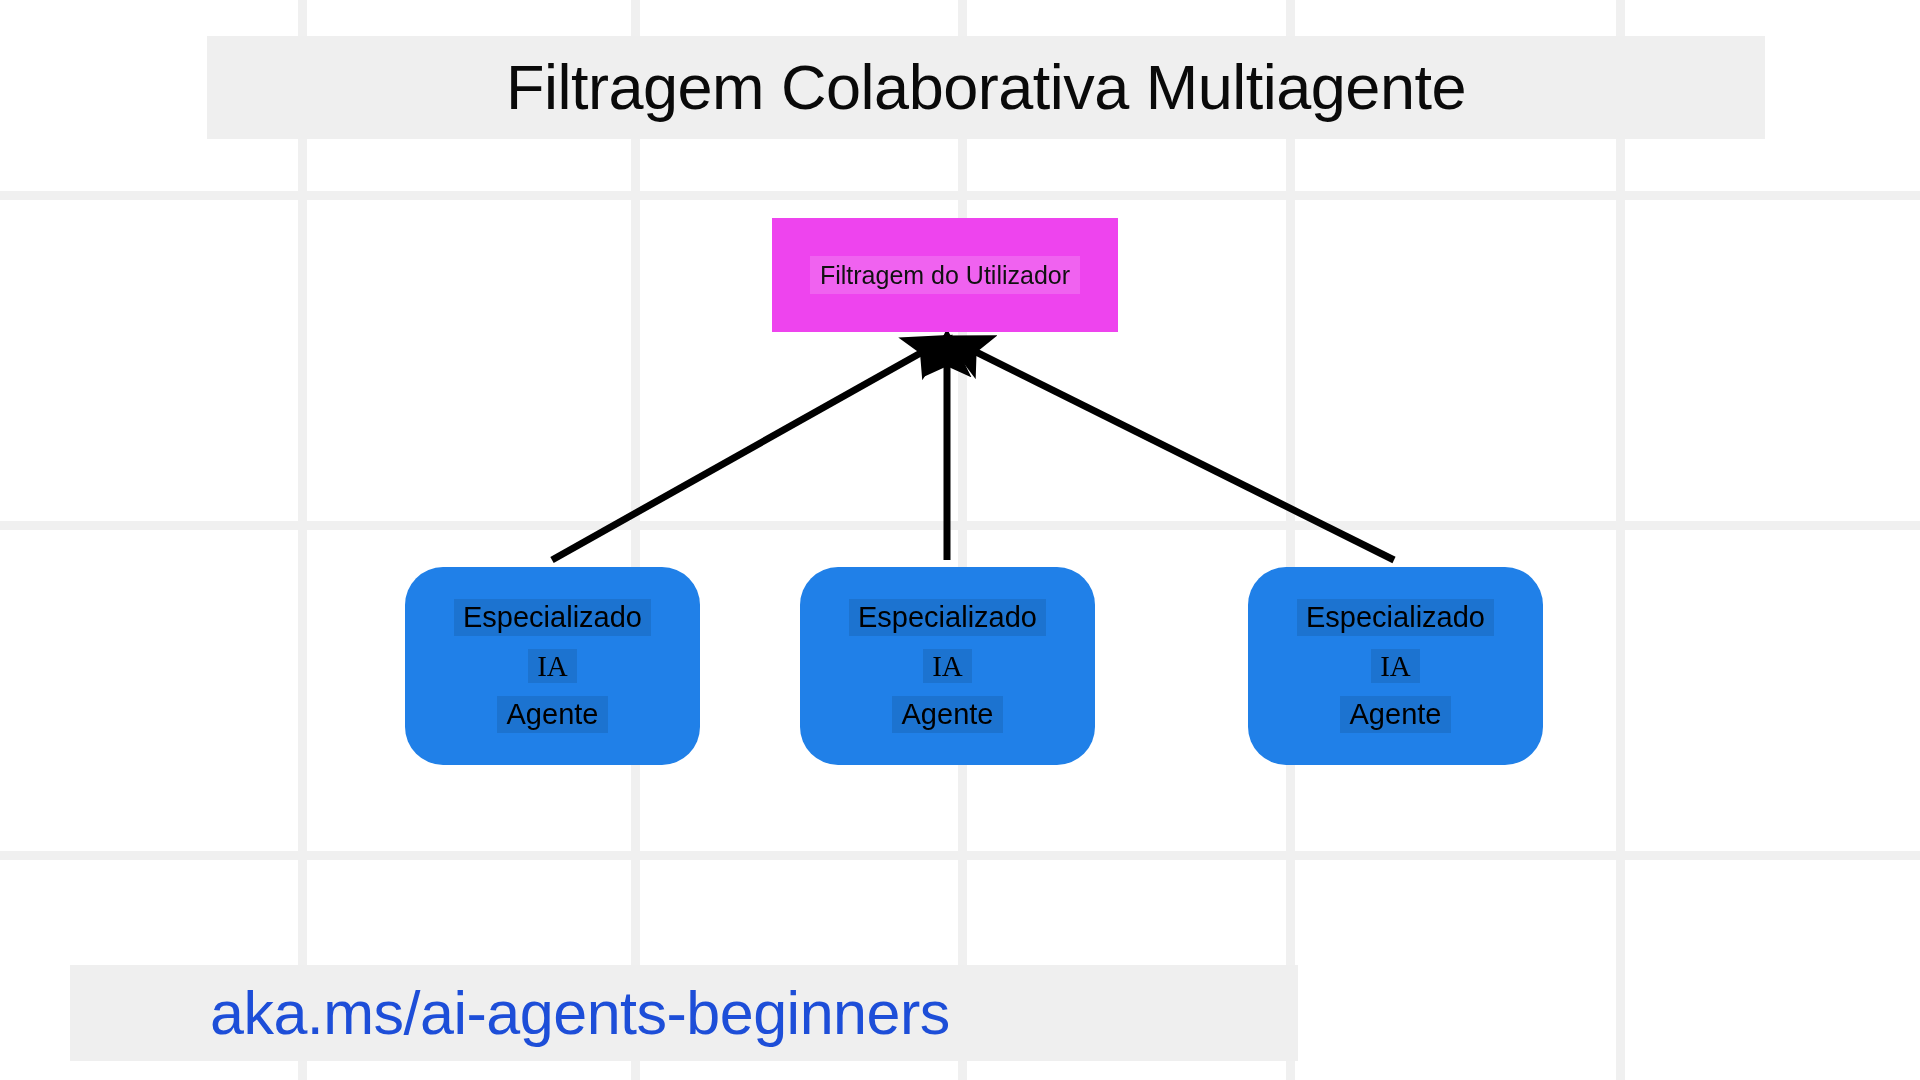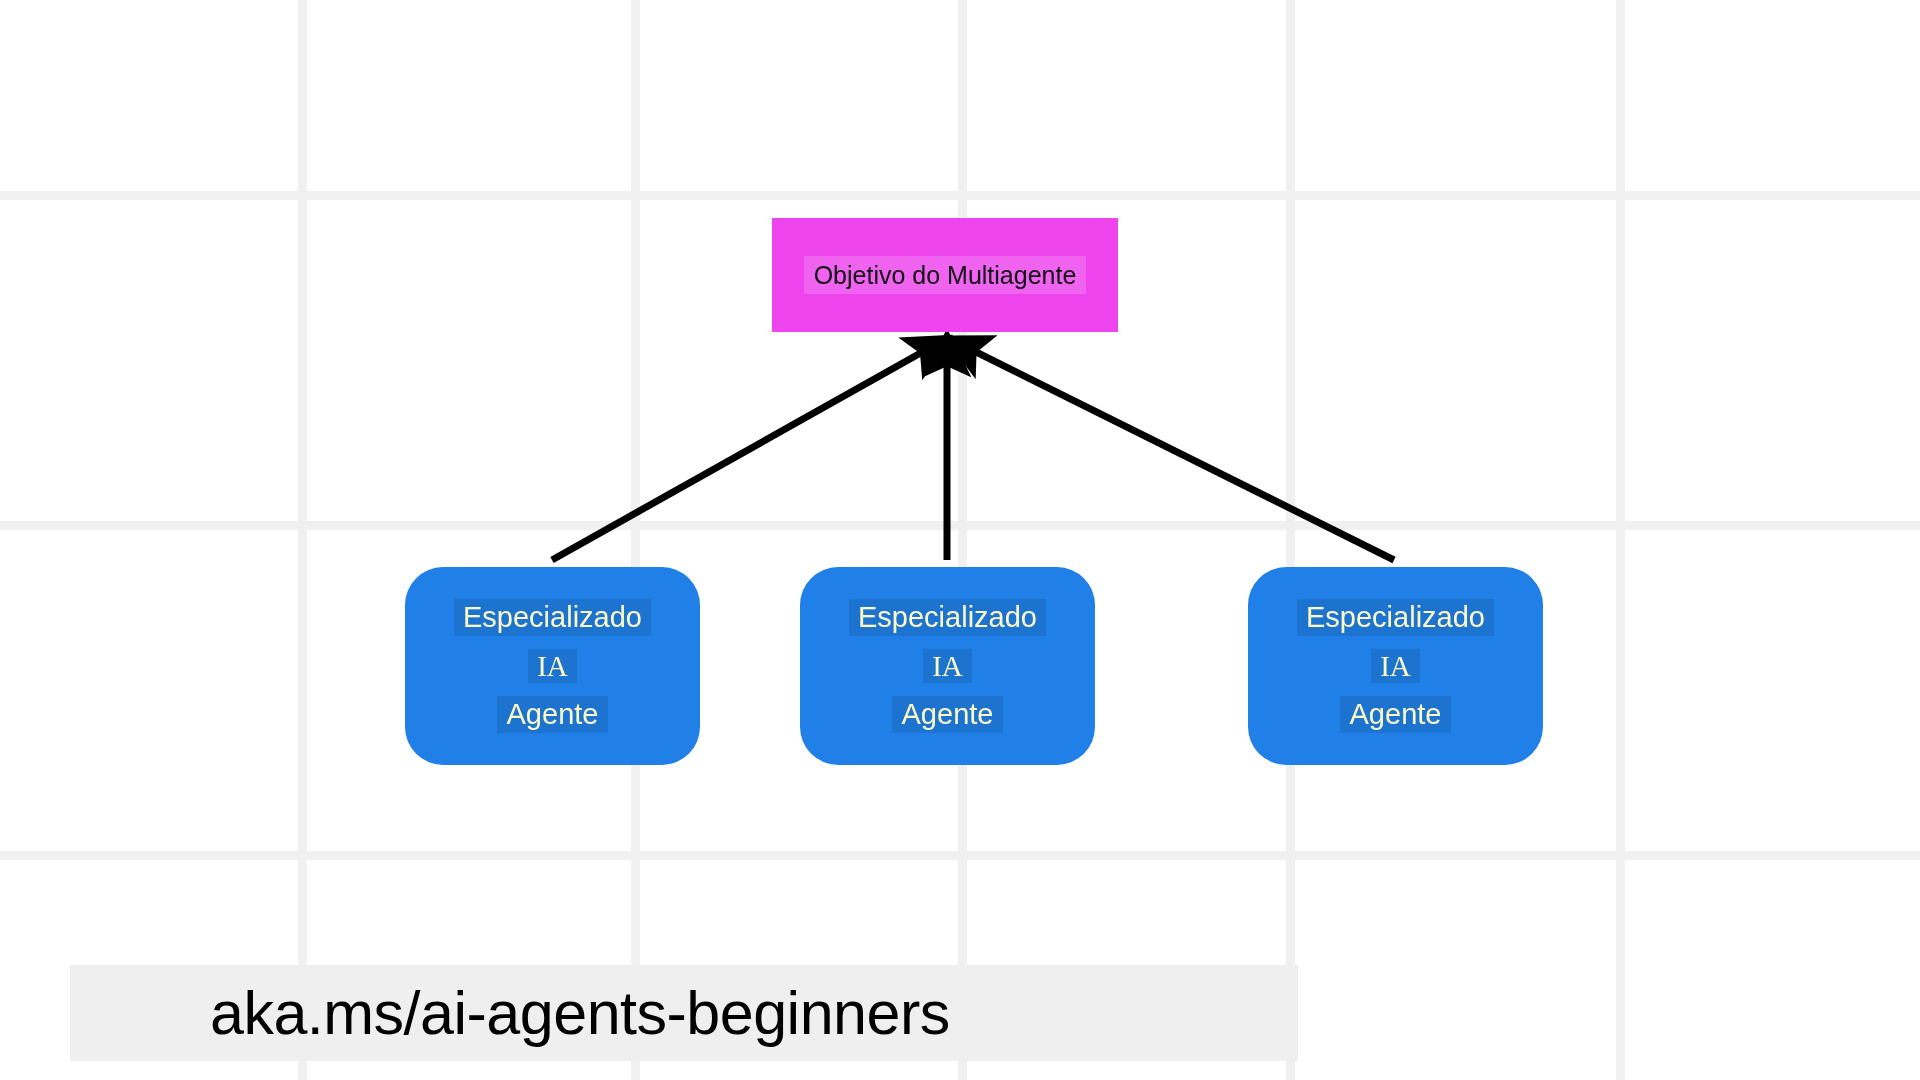--- a/index.html
+++ b/index.html
@@ -105,21 +105,21 @@
     align-items: center;
     justify-content: center;
   }
   #agent-node-0 { left: 405px; }
   #agent-node-1 { left: 800px; }
   #agent-node-2 { left: 1248px; }
 
   .agent-line-1,
   .agent-line-2,
   .agent-line-3 {
-    color: #fef9c3;
+    color: #000000;
     background: rgba(0,0,0,0.10);
     line-height: 1.06;
     white-space: nowrap;
   }
   .agent-line-1 {
     font-size: 29px;
     padding: 3px 9px;
   }
   .agent-line-2 {
     font-family: "Liberation Serif", serif;
@@ -141,21 +141,21 @@
     width: 1228px;
     height: 96px;
     background: #efefef;
     z-index: 3;
     display: flex;
     align-items: center;
   }
   #footer-text {
     font-size: 61px;
     font-weight: 400;
-    color: #000000;
+    color: #1d4ed8;
     margin-left: 140px;
     letter-spacing: -0.5px;
     white-space: nowrap;
     line-height: 1;
   }
 </style>
 </head>
 <body>
 
 <div id="root">
@@ -164,34 +164,37 @@
     <div class="gline-v" style="left:298px"></div>
     <div class="gline-v" style="left:631px"></div>
     <div class="gline-v" style="left:958px"></div>
     <div class="gline-v" style="left:1286px"></div>
     <div class="gline-v" style="left:1616px"></div>
     <div class="gline-h" style="top:191px"></div>
     <div class="gline-h" style="top:521px"></div>
     <div class="gline-h" style="top:851px"></div>
   </div>
 
+  <div id="title-band">
+    <div id="title-text">Filtragem Colaborativa Multiagente</div>
+  </div>
 
   <svg id="connectors" viewBox="0 0 1920 1080" preserveAspectRatio="none">
     <defs>
       <marker id="arrowhead" markerWidth="7" markerHeight="7" refX="5.2" refY="3.5" orient="auto" markerUnits="strokeWidth">
         <path d="M0,0 L7,3.5 L0,7 L1.6,3.5 Z" fill="#000000"></path>
       </marker>
     </defs>
     <line x1="552" y1="560" x2="942" y2="341" stroke="#000000" stroke-width="7" marker-end="url(#arrowhead)"></line>
     <line x1="947" y1="560" x2="947" y2="341" stroke="#000000" stroke-width="7" marker-end="url(#arrowhead)"></line>
     <line x1="1394" y1="560" x2="954" y2="341" stroke="#000000" stroke-width="7" marker-end="url(#arrowhead)"></line>
   </svg>
 
   <div id="goal-node">
-    <span id="goal-label">Objetivo do Multiagente</span>
+    <span id="goal-label">Filtragem do Utilizador</span>
   </div>
 
   <div class="agent-node" id="agent-node-0">
     <span class="agent-line-1">Especializado</span>
     <span class="agent-line-2">IA</span>
     <span class="agent-line-3">Agente</span>
   </div>
 
   <div class="agent-node" id="agent-node-1">
     <span class="agent-line-1">Especializado</span>

